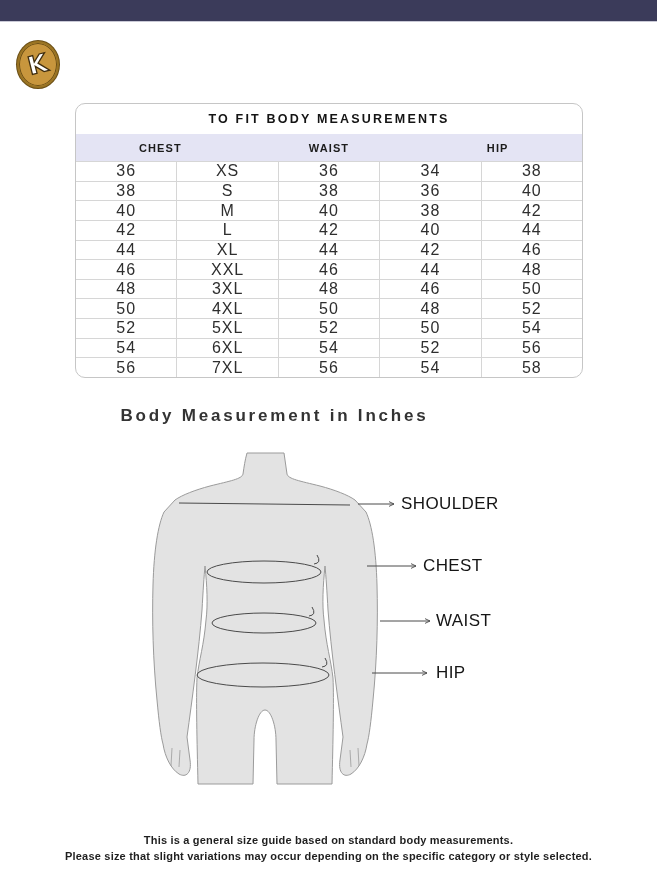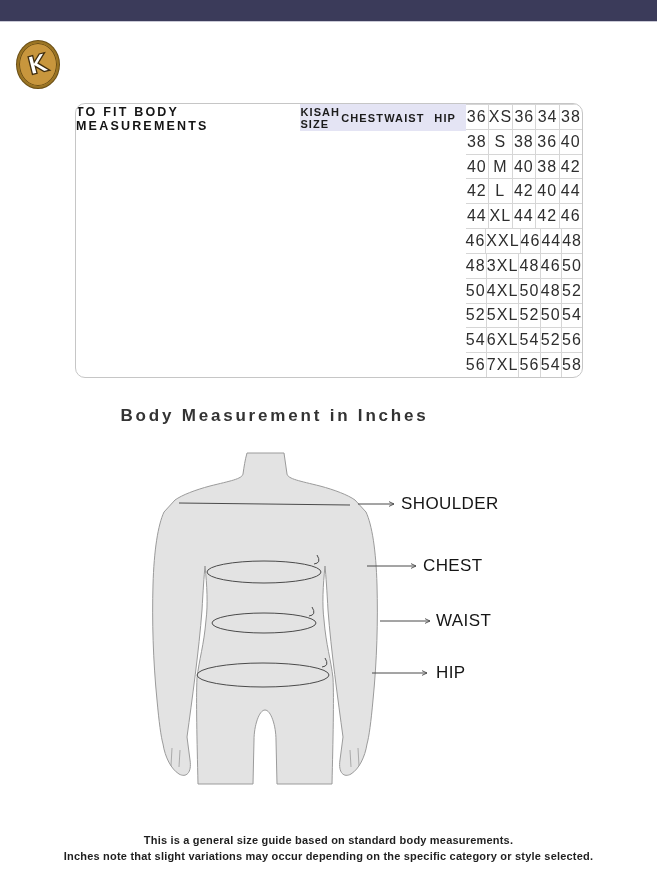--- a/index.html
+++ b/index.html
@@ -20,21 +20,21 @@
 
   
   .banner{position:absolute;left:205px;top:44px;width:250px;height:37px;background:var(--navy);
           border-radius:9px 26px 9px 26px;display:flex;align-items:center;justify-content:center;}
   .banner span{font-family:"DejaVu Serif",serif;font-weight:700;font-size:23px;color:#f1e9d6;
           letter-spacing:0.5px;}
 
   
   .size-table{position:absolute;left:75px;top:103px;width:508px;height:275px;
           border:1px solid #c6c6c6;border-radius:10px;overflow:hidden;background:#fff;
-          display:flex;flex-direction:row;box-sizing:border-box;}
+          display:flex;flex-direction:column;box-sizing:border-box;}
   .t-title{height:30px;display:flex;align-items:center;justify-content:center;
           font-size:12.5px;font-weight:700;letter-spacing:2.2px;color:#141414;}
   .t-head{height:27px;display:flex;background:var(--lavender);}
   .t-head .cell{font-size:11px;font-weight:700;letter-spacing:1.1px;color:#1c1c1c;}
   .t-body{flex:1;display:flex;flex-direction:column;}
   .t-row{flex:1;display:flex;border-top:1px solid #d6d6d6;}
   .t-row .cell{font-size:16px;color:#2e2e2e;letter-spacing:1px;}
   .t-row .cell + .cell{border-left:1px solid #d6d6d6;}
   .cell{flex:1;display:flex;align-items:center;justify-content:center;}
 
@@ -64,21 +64,20 @@
   <div class="top-bar"></div>
 
   <div class="logo">
     <span>K</span>
   </div>
 
 
   <div class="size-table">
     <div class="t-title">TO FIT BODY MEASUREMENTS</div>
     <div class="t-head">
-        <div class="cell">KISAH SIZE</div>
         <div class="cell">CHEST</div>
         <div class="cell">WAIST</div>
         <div class="cell">HIP</div>
       </div>
     <div class="t-body">
         <div class="t-row">
           <div class="cell">36</div>
           <div class="cell">XS</div>
           <div class="cell">36</div>
           <div class="cell">34</div>
@@ -222,16 +221,16 @@
     <line x1="372" y1="673" x2="427" y2="673" stroke="#4a4a4a" stroke-width="1" marker-end="url(#ah)"></line>
   </svg>
 
   <div class="m-label ml-0">SHOULDER</div>
   <div class="m-label ml-1">CHEST</div>
   <div class="m-label ml-2">WAIST</div>
   <div class="m-label ml-3">HIP</div>
 
   <div class="footer">
     <div>This is a general size guide based on standard body measurements.</div>
-    <div>Inches note that slight variations may occur depending on the specific category or style selected.</div>
+    <div>Please size that slight variations may occur depending on the specific category or style selected.</div>
   </div>
 
 </div>
 
 </body></html>

